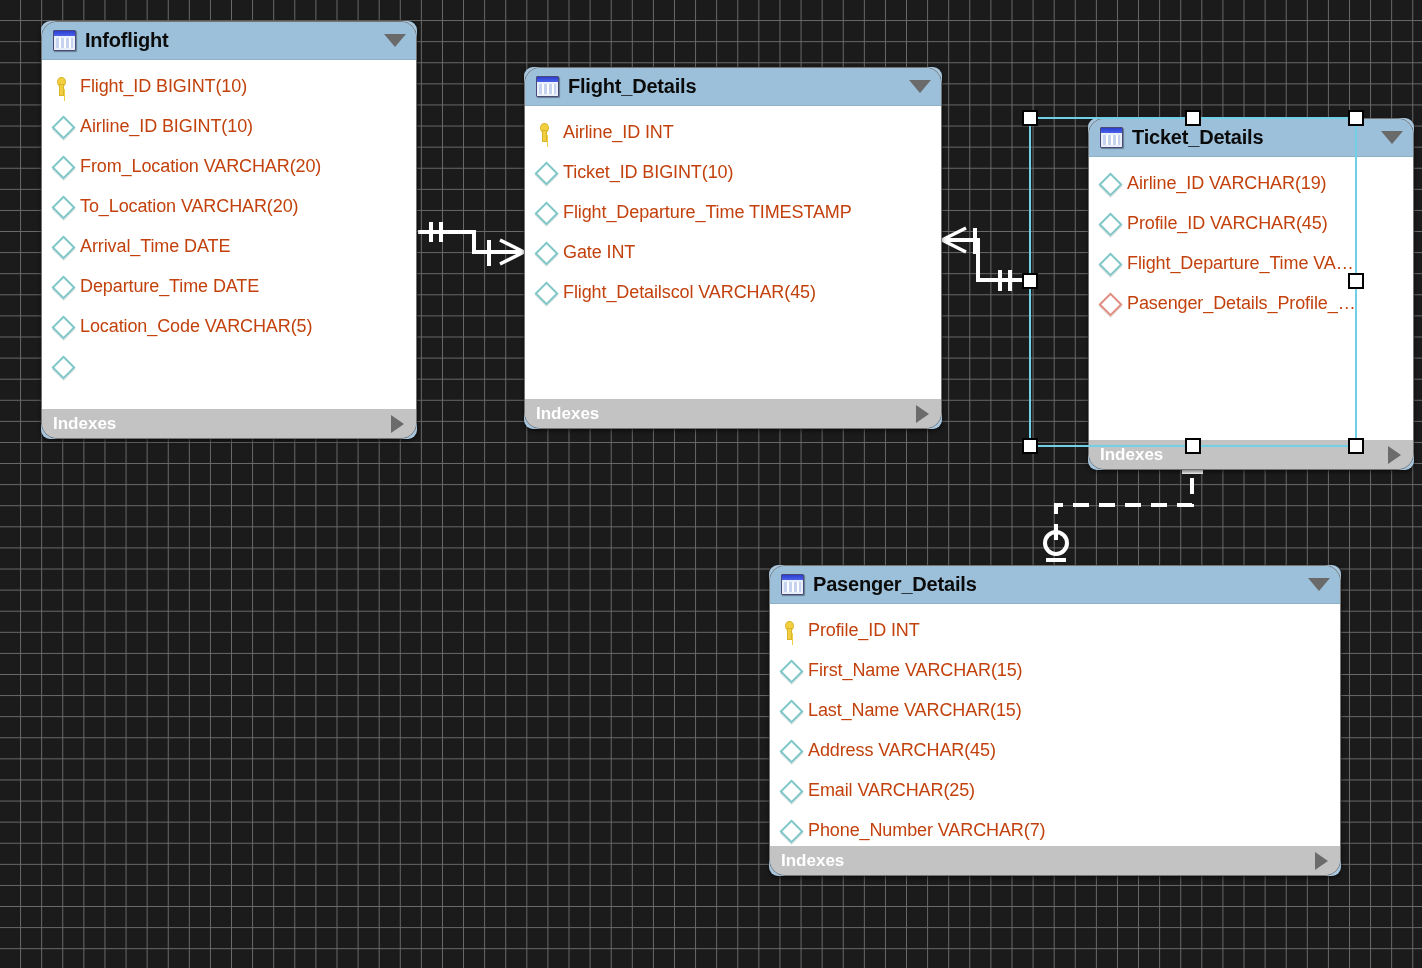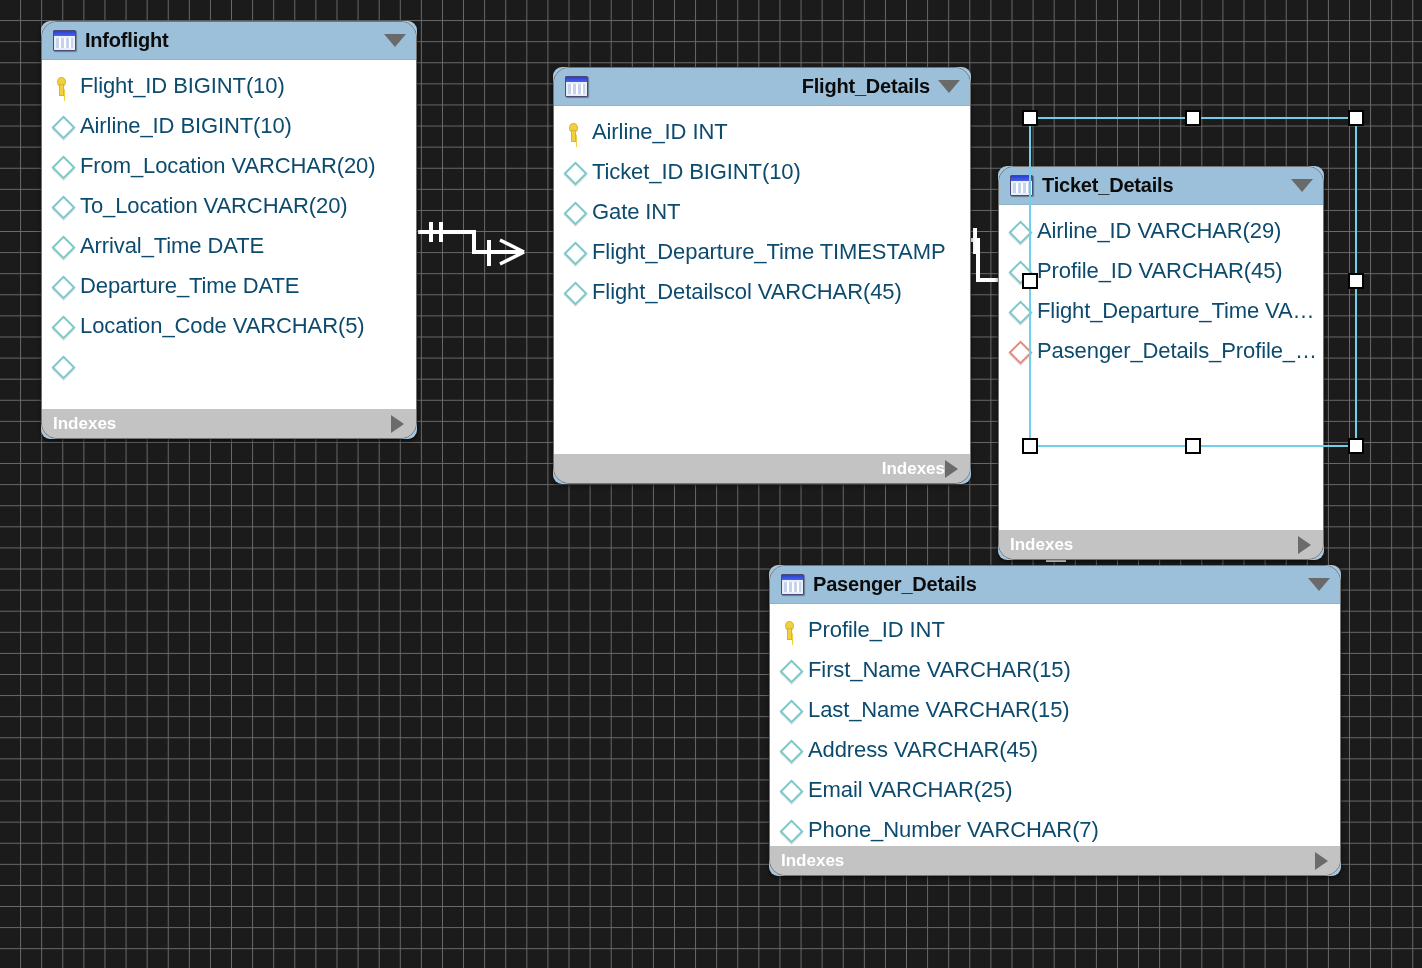--- a/index.html
+++ b/index.html
@@ -148,22 +148,22 @@
     position: absolute;
     left: 2px; top: 7px;
     width: 3px; height: 10px;
     background: #f2cf3f;
     box-shadow:
       0 0 0 1px #d9b52d,
       3px 3px 0 -1px #f2cf3f,
       3px 7px 0 -1px #f2cf3f;
   }
   .col-text {
-    font-size: 22px;
-    color: #0c4a6e;
+    font-size: 18px;
+    color: #c2410c;
     letter-spacing: -0.1px;
     overflow: hidden;
     text-overflow: clip;
   }
   .tbl-footer {
     flex: 0 0 30px;
     height: 30px;
     background: #c3c3c3;
     border-top: 1px solid #ffffff;
     display: flex;
@@ -299,21 +299,21 @@
             </span>
         </div>
       </div>
       <div class="tbl-footer">
         <span class="footer-label">Indexes</span>
         <span class="caret-right"></span>
       </div>
     </div>
   </div>
 
-  <div class="table-box" style="left:553px; top:67px; width:418px; height:417px;text-align:right;">
+  <div class="table-box" style="left:524px; top:67px; width:418px; height:362px;">
     <div class="inner">
       <div class="tbl-header">
         <span class="tbl-icon"></span>
         <span class="tbl-title">Flight_Details</span>
         <span class="caret-down"></span>
       </div>
       <div class="tbl-body">
         <div class="col-row">
           <span class="col-icon">
               <i class="keyicon"></i>
@@ -323,55 +323,55 @@
         <div class="col-row">
           <span class="col-icon">
               <i class="diamond"></i>
             </span>
           <span class="col-text">Ticket_ID BIGINT(10)</span>
         </div>
         <div class="col-row">
           <span class="col-icon">
               <i class="diamond"></i>
             </span>
+          <span class="col-text">Flight_Departure_Time TIMESTAMP</span>
+        </div>
+        <div class="col-row">
+          <span class="col-icon">
+              <i class="diamond"></i>
+            </span>
           <span class="col-text">Gate INT</span>
-        </div>
-        <div class="col-row">
-          <span class="col-icon">
-              <i class="diamond"></i>
-            </span>
-          <span class="col-text">Flight_Departure_Time TIMESTAMP</span>
         </div>
         <div class="col-row">
           <span class="col-icon">
               <i class="diamond"></i>
             </span>
           <span class="col-text">Flight_Detailscol VARCHAR(45)</span>
         </div>
       </div>
       <div class="tbl-footer">
         <span class="footer-label">Indexes</span>
         <span class="caret-right"></span>
       </div>
     </div>
   </div>
 
-  <div class="table-box" style="left:998px; top:118px; width:326px; height:394px;margin-top:48px;">
+  <div class="table-box" style="left:1088px; top:118px; width:326px; height:352px;">
     <div class="inner">
       <div class="tbl-header">
         <span class="tbl-icon"></span>
         <span class="tbl-title">Ticket_Details</span>
         <span class="caret-down"></span>
       </div>
       <div class="tbl-body">
         <div class="col-row">
           <span class="col-icon">
               <i class="diamond"></i>
             </span>
-          <span class="col-text">Airline_ID VARCHAR(29)</span>
+          <span class="col-text">Airline_ID VARCHAR(19)</span>
         </div>
         <div class="col-row">
           <span class="col-icon">
               <i class="diamond"></i>
             </span>
           <span class="col-text">Profile_ID VARCHAR(45)</span>
         </div>
         <div class="col-row">
           <span class="col-icon">
               <i class="diamond"></i>

